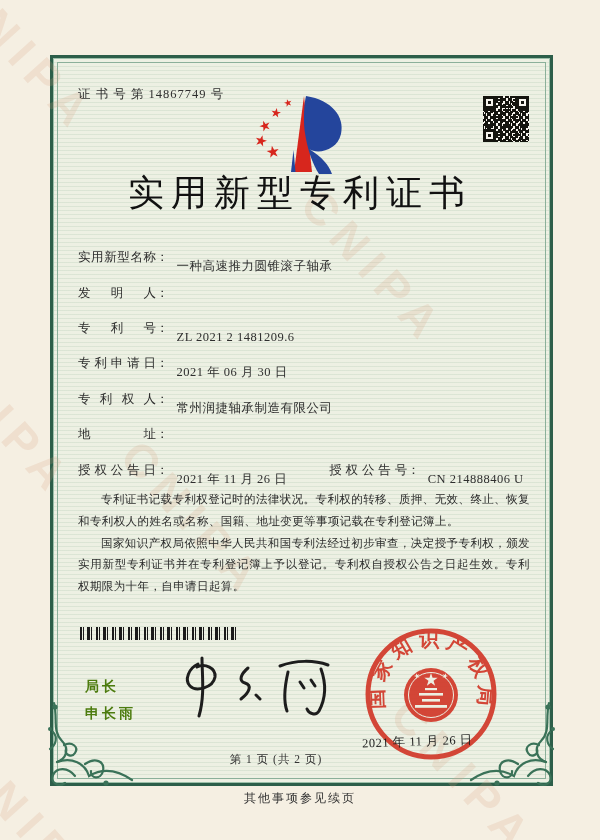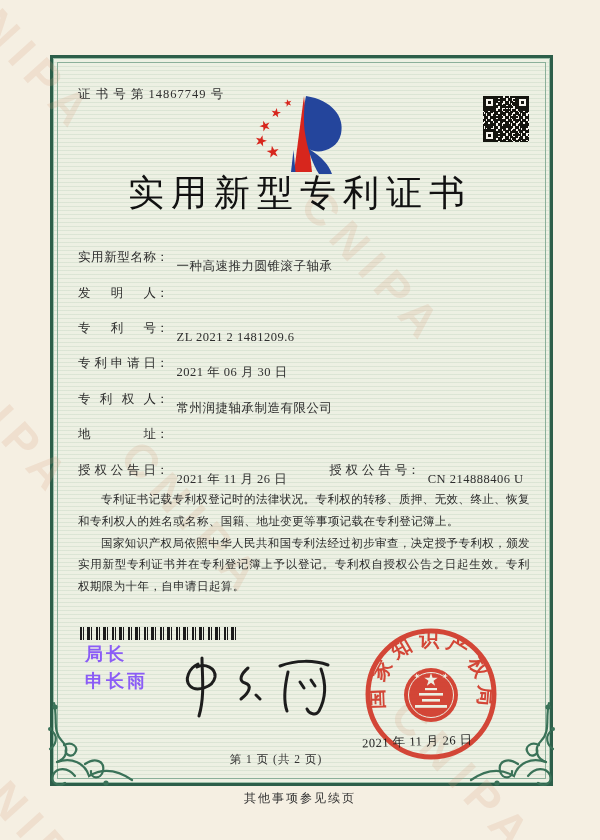--- a/index.html
+++ b/index.html
@@ -45,22 +45,22 @@
   .half.right{margin-left:42px;}
 
   #body-text{left:78px;top:489px;width:452px;font-size:11.5px;line-height:21.8px;
     color:#2b2b2b;text-align:justify;letter-spacing:0.4px;}
   #body-text p{margin:0;text-indent:2em;}
 
   #barcode{left:80px;top:627px;width:158px;height:13px;background-image:
     repeating-linear-gradient(90deg,#1b1b1b 0 2px,transparent 2px 3px,#1b1b1b 3px 4px,
     transparent 4px 7px,#1b1b1b 7px 10px,transparent 10px 11px,#1b1b1b 11px 12px,transparent 12px 16px);}
 
-  #signer{left:85px;top:641px;font-family:"Liberation Sans","DejaVu Sans",sans-serif;
-    font-weight:700;font-size:18px;line-height:27px;color:#8b5cf6;letter-spacing:3px;}
+  #signer{left:85px;top:673px;font-family:"Liberation Sans","DejaVu Sans",sans-serif;
+    font-weight:700;font-size:14px;line-height:27px;color:#4d7c0f;letter-spacing:3px;}
   #signature{left:168px;top:650px;}
 
   #seal{left:355px;top:618px;width:152px;height:152px;}
   #seal-date{left:362px;top:733px;width:140px;font-size:12.5px;color:#1c1c1c;
     letter-spacing:0.5px;transform:rotate(-2deg);white-space:nowrap;}
 
   #page-no{left:0;top:752px;width:552px;text-align:center;font-size:11.5px;color:#333;letter-spacing:1px;}
   #cont-note{left:0;top:790px;width:600px;text-align:center;font-size:12px;color:#333;letter-spacing:2px;}
 </style>
 </head>

